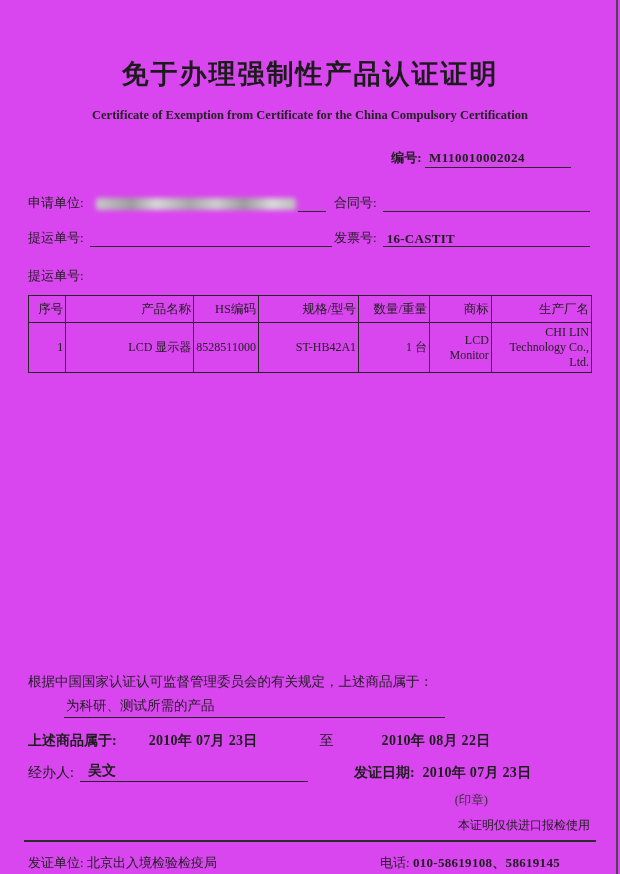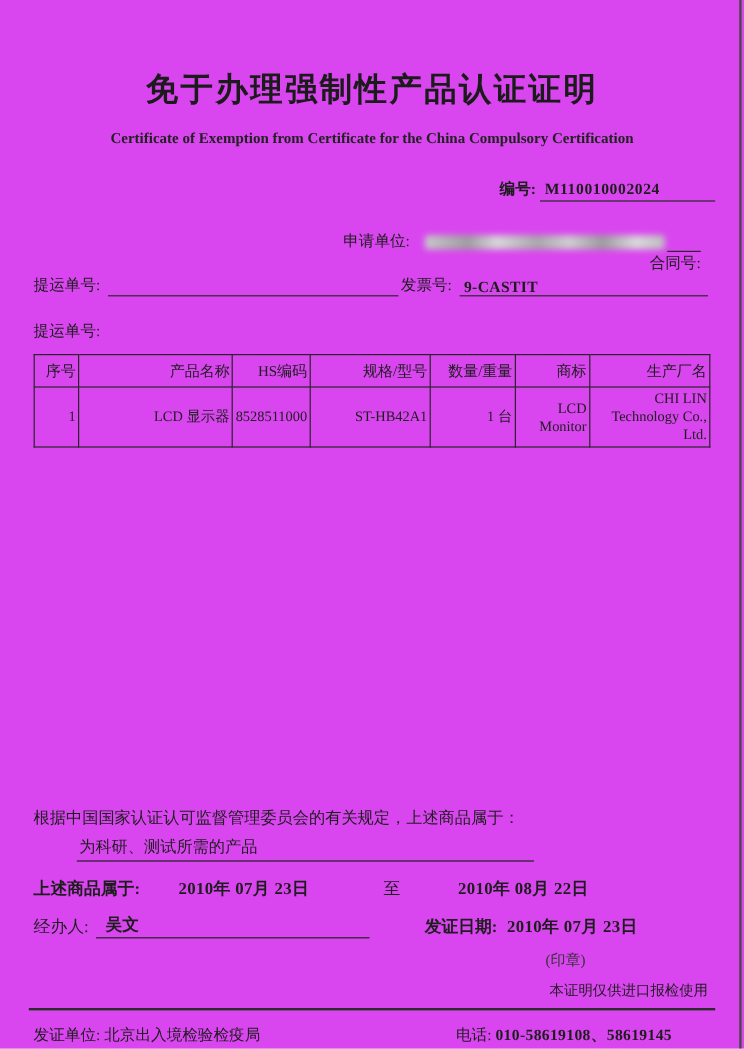--- a/index.html
+++ b/index.html
@@ -34,39 +34,39 @@
   .subtitle {
     margin-top: 16px;
     text-align: center;
     font-size: 12.5px;
     font-weight: 700;
     color: #222;
   }
   .serial-line {
     margin-top: 26px;
     text-align: right;
-    padding-right: 24px;
+    padding-right: 49px;
     font-size: 13px;
   }
   .serial-line .lbl { font-weight: 600; }
   .serial-value {
     display: inline-block;
     border-bottom: 1.5px solid #2a2a2a;
     padding: 0 46px 1px 4px;
     font-weight: 600;
     letter-spacing: 0.5px;
   }
   .form-row {
     display: flex;
     align-items: flex-end;
     margin: 0 28px;
     font-size: 13px;
     height: 20px;
   }
-  .form-row.r1 { margin-top: 24px; flex-direction: column; }
+  .form-row.r1 { margin-top: 24px; }
   .form-row.r2 { margin-top: 15px; }
   .fr-left { display: flex; align-items: flex-end; width: 306px; }
   .fr-right { display: flex; align-items: flex-end; flex: 1; }
   .field-label { white-space: nowrap; padding-right: 6px; }
   .redacted {
     display: inline-block;
     width: 200px; height: 12px;
     margin: 0 2px 2px 6px;
     background: linear-gradient(90deg,#c9c9c9 0%,#9e9e9e 18%,#d8d8d8 30%,#a8a8a8 47%,#cfcfcf 60%,#9c9c9c 74%,#dadada 88%,#bdbdbd 100%);
     border-radius: 3px;
@@ -191,21 +191,21 @@
     </div>
   </div>
 
   <div class="form-row r2">
     <div class="fr-left">
       <span class="field-label">提运单号:</span>
       <span class="uline grow"></span>
     </div>
     <div class="fr-right">
       <span class="field-label">发票号:</span>
-      <span class="uline filled">9-CASTIT</span>
+      <span class="uline filled">16-CASTIT</span>
     </div>
   </div>
 
   <div class="product-list-label">提运单号:</div>
 
   <table class="products">
     <colgroup>
       <col style="width:6.6%">
         <col style="width:22.8%">
         <col style="width:11.4%">

